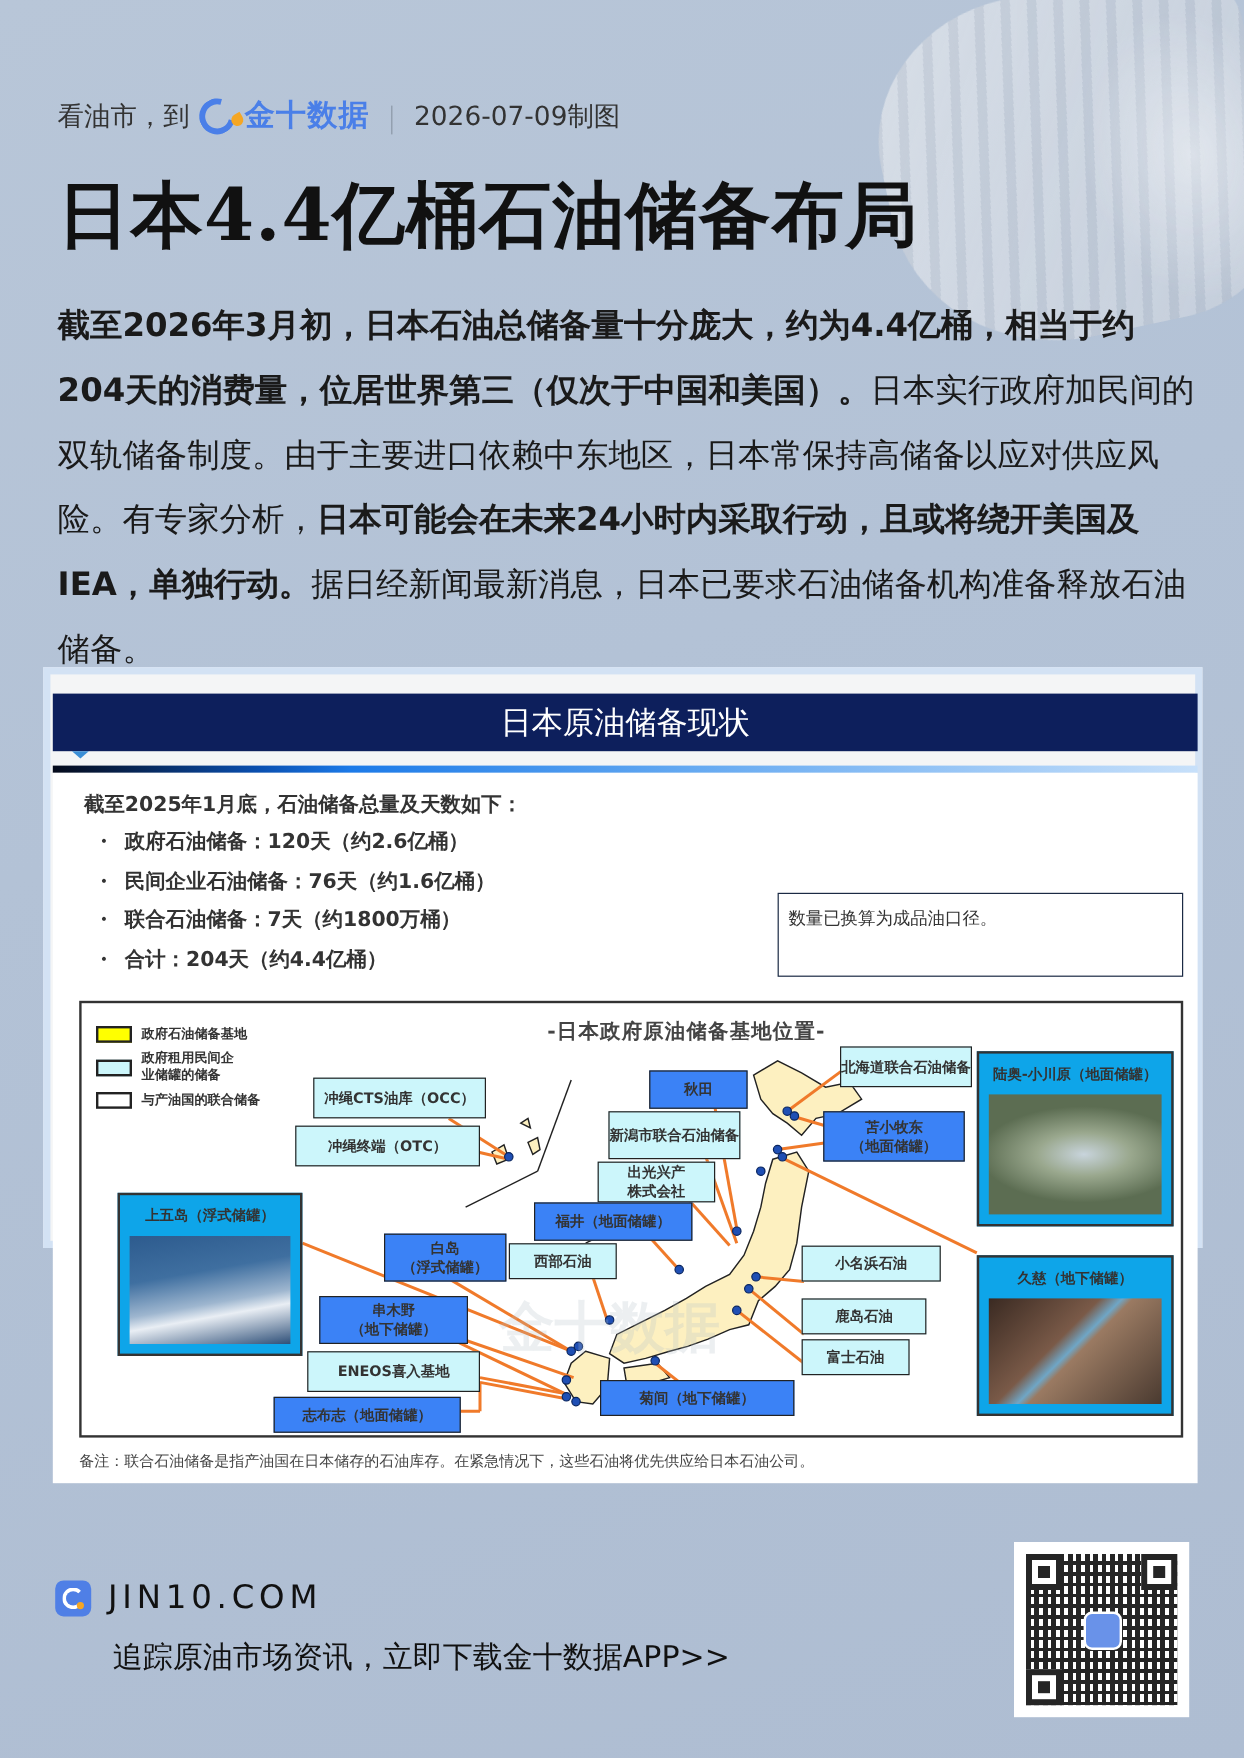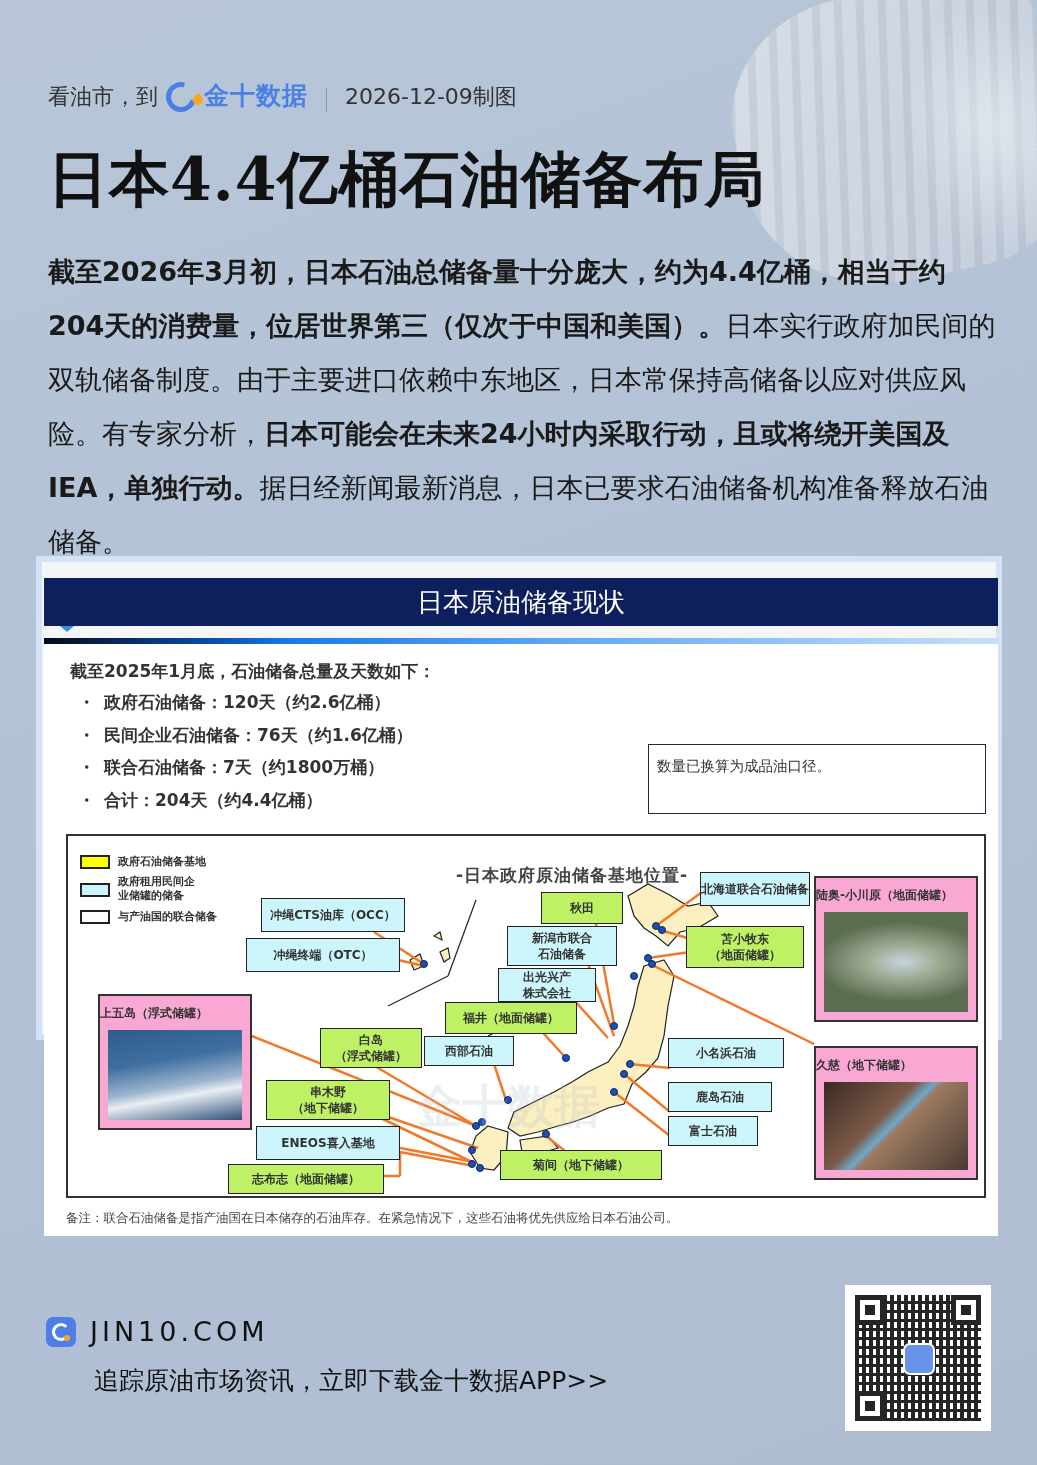--- a/index.html
+++ b/index.html
@@ -79,34 +79,34 @@
     position: absolute; left: 604px; top: 100px; width: 338px; height: 70px;
     border: 1.5px solid #1b2a44; background: #fff;
     font-size: 14.5px; color: #333; line-height: 26px; padding: 8px 0 0 8px;
   }
 
   .map-frame {
     position: absolute; left: 22px; top: 190px; width: 920px; height: 364px;
     border: 2px solid #333; background: #fff; overflow: hidden;
   }
   .map-title {
-    position: absolute; left: 388px; top: 12px; font-size: 17px; font-weight: bold; color: #444; letter-spacing: 1px; margin-top: 16px;
+    position: absolute; left: 388px; top: 12px; font-size: 17px; font-weight: bold; color: #444; letter-spacing: 1px;
   }
   .legend { position: absolute; left: 12px; top: 18px; font-size: 11px; font-weight: bold; color: #333; }
   .legend .row { display: flex; align-items: center; gap: 8px; margin-bottom: 6px; }
   .legend .sw { width: 30px; height: 14px; border: 2px solid #222; flex-shrink: 0; margin-top: 1px; }
   .lbl {
     position: absolute; border: 1.5px solid #222; font-size: 12px; font-weight: bold; color: #333;
     display: flex; align-items: center; justify-content: center; text-align: center; line-height: 16px;
   }
-  .lbl.y { background: #bef264; }
+  .lbl.y { background: #3b82f6; }
   .lbl.c { background: #ccf6fb; }
   .photo-box {
-    position: absolute; background: #f9a8d4; border: 2px solid #333;
-    font-size: 12px; font-weight: bold; color: #333; text-align: left;
+    position: absolute; background: #0ea5e9; border: 2px solid #333;
+    font-size: 12px; font-weight: bold; color: #333; text-align: center;
   }
   .photo-box .cap { padding-top: 9px; height: 34px; }
   .photo {
     position: absolute; left: 8px; right: 8px; bottom: 8px; top: 34px;
   }
   .photo.sea { background: linear-gradient(170deg, #2d5b8e 0%, #3f6fa0 35%, #9eb6cf 60%, #e9eef4 70%, #2e4f78 100%); }
   .photo.land { background: radial-gradient(ellipse 60% 40% at 55% 50%, #c8d4dc 0%, #9aa88e 45%, #5c6d52 100%); }
   .photo.tunnel { background: linear-gradient(135deg, #3a2a22 0%, #7a5a48 40%, #6fa6c6 48%, #9a7a62 52%, #4a3a30 100%); }
   .map-svg { position: absolute; left: 0; top: 0; }
   .footnote {
@@ -151,21 +151,21 @@
 <body>
 
 <div class="page">
   <div class="barrel"></div>
 
   <div class="topbar">
     <span>看油市，到</span>
     <span class="logo-mark"></span>
     <span class="brand">金十数据</span>
     <span class="vsep"></span>
-    <span>2026-12-09制图</span>
+    <span>2026-07-09制图</span>
   </div>
 
   <h1 class="title">日本4.4亿桶石油储备布局</h1>
 
   <p class="intro">
     <b>截至2026年3月初，日本石油总储备量十分庞大，约为4.4亿桶，相当于约204天的消费量，位居世界第三（仅次于中国和美国）。</b><span>日本实行政府加民间的双轨储备制度。由于主要进口依赖中东地区，日本常保持高储备以应对供应风险。有专家分析，</span><b>日本可能会在未来24小时内采取行动，且或将绕开美国及IEA，单独行动。</b><span>据日经新闻最新消息，日本已要求石油储备机构准备释放石油储备。</span>
   </p>
 
   <div class="card">
     <div class="card-head">日本原油储备现状</div>
@@ -270,21 +270,21 @@
           <div class="row">
             <span class="sw" style="background:#fff"></span>
             <span>与产油国的联合储备</span>
           </div>
         </div>
 
         <div class="lbl c" style="left:193px;top:62px;width:144px;height:34px">冲绳CTS油库（OCC）</div>
         <div class="lbl c" style="left:178px;top:102px;width:154px;height:34px">冲绳终端（OTC）</div>
 
         <div class="lbl y" style="left:473px;top:56px;width:82px;height:32px">秋田</div>
-        <div class="lbl c" style="left:439px;top:90px;width:110px;height:40px;flex-direction:column">
+        <div class="lbl c" style="left:439px;top:90px;width:110px;height:40px;flex-direction:row">
           <span>新潟市联合</span>
           <span>石油储备</span>
         </div>
         <div class="lbl c" style="left:430px;top:132px;width:98px;height:34px;flex-direction:column">
           <span>出光兴产</span>
           <span>株式会社</span>
         </div>
         <div class="lbl y" style="left:377px;top:166px;width:132px;height:32px">福井（地面储罐）</div>
         <div class="lbl c" style="left:356px;top:200px;width:90px;height:30px">西部石油</div>
 

